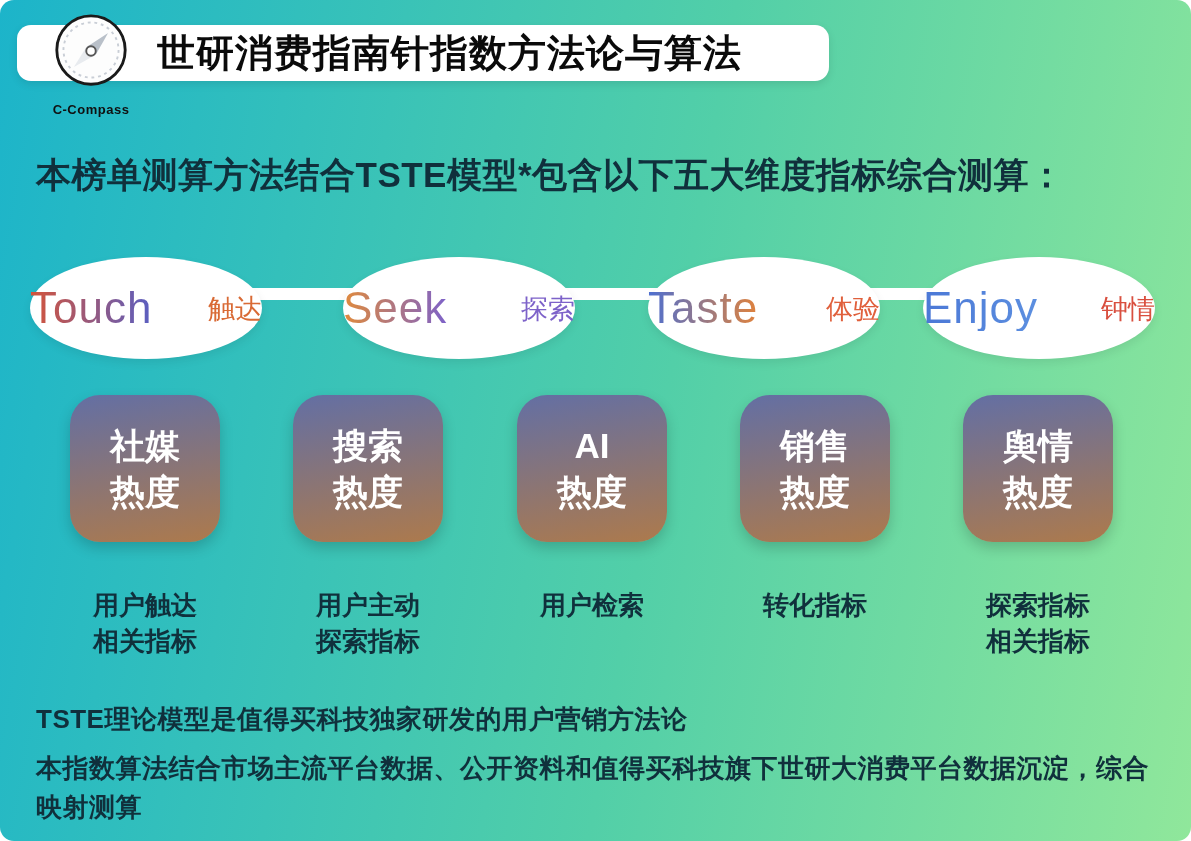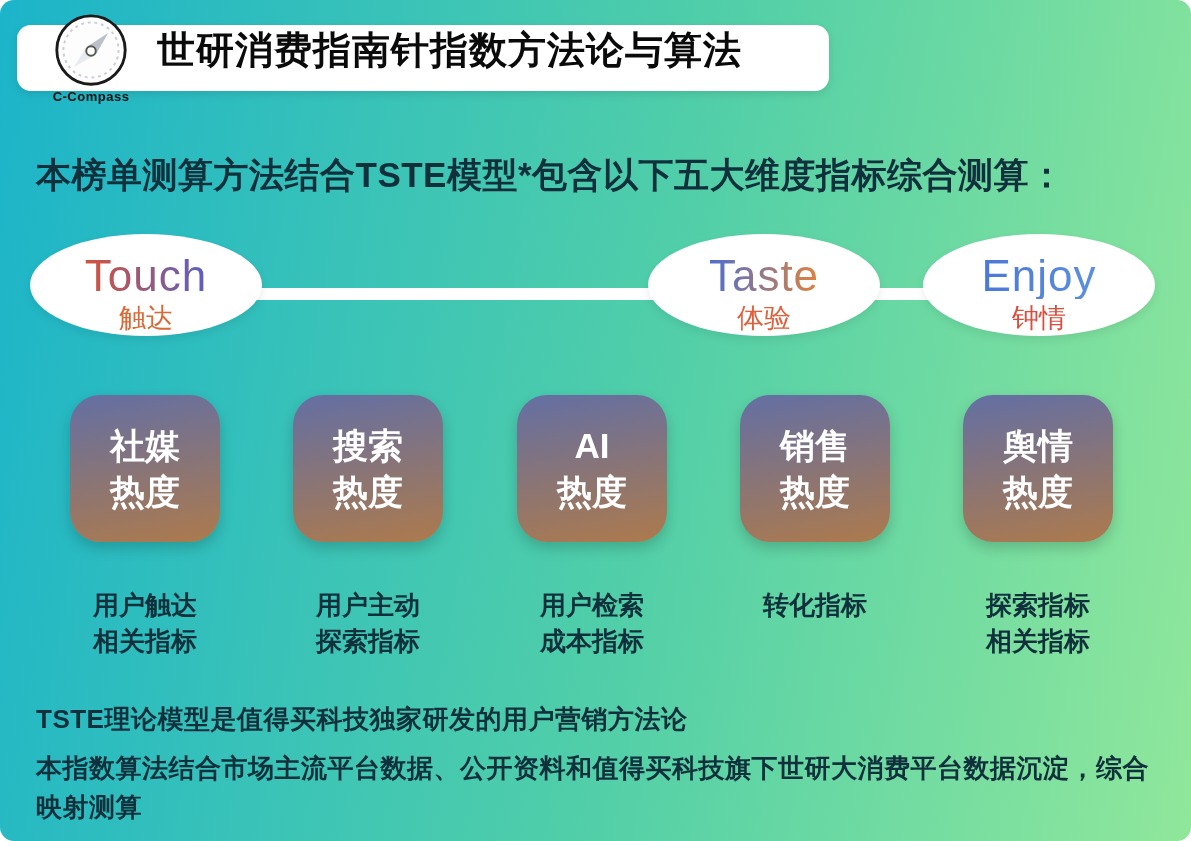--- a/index.html
+++ b/index.html
@@ -2,35 +2,35 @@
 <html><head>
 <meta charset="utf-8">
 <style>
   html,body{margin:0;padding:0;background:#ffffff;font-family:"Liberation Sans","DejaVu Sans",sans-serif;}
   .slide{
     position:relative;width:1191px;height:841px;overflow:hidden;border-radius:14px;
     background:linear-gradient(100deg,#1cb4ca 0%,#52cfa8 55%,#90e79b 100%);
   }
   
   .header-bar{
-    position:absolute;left:17px;top:25px;width:812px;height:66px;background:#ffffff;
-    border-radius:14px;display:flex;align-items:flex-start;box-sizing:border-box;padding-left:140px;
+    position:absolute;left:17px;top:25px;width:812px;height:56px;background:#ffffff;
+    border-radius:14px;display:flex;align-items:center;box-sizing:border-box;padding-left:140px;
     box-shadow:0 3px 8px rgba(0,0,0,0.10);
   }
   .page-title{margin:0;font-size:38px;font-weight:bold;color:#0a0a0a;letter-spacing:1px;white-space:nowrap;}
   .compass{position:absolute;left:46px;top:12px;width:90px;text-align:center;z-index:2;}
   .compass svg{display:block;margin:0 auto;}
-  .compass-label{font-size:13px;font-weight:bold;color:#101010;margin-top:1px;letter-spacing:0.5px;}
+  .compass-label{font-size:13px;font-weight:bold;color:#101010;margin-top:14px;letter-spacing:0.5px;}
   
   .intro{position:absolute;left:36px;top:152px;margin:0;font-size:35px;font-weight:bold;color:#10303c;letter-spacing:0.5px;}
   
   .connector{position:absolute;left:145px;top:288px;width:893px;height:12px;background:#ffffff;z-index:0;}
   .pill{
-    position:absolute;top:234px;width:232px;height:102px;background:#ffffff;border-radius:50%;
-    display:flex;flex-direction:column;align-items:center;justify-content:flex-end;z-index:1;
+    position:absolute;top:257px;width:232px;height:102px;background:#ffffff;border-radius:50%;
+    display:flex;flex-direction:row;align-items:center;justify-content:space-between;z-index:1;
     box-shadow:0 4px 10px rgba(0,0,0,0.08);
   }
   .pill-en{
     font-size:44px;line-height:1.05;letter-spacing:1px;
     background-image:linear-gradient(90deg,#d4543a,#5a5fc2);
     -webkit-background-clip:text;background-clip:text;color:transparent;-webkit-text-fill-color:transparent;
   }
   .pill-zh{font-size:27px;font-weight:normal;margin-top:1px;}
   
   .metric-card{
@@ -69,20 +69,24 @@
   </div>
 
   <p class="intro">本榜单测算方法结合TSTE模型*包含以下五大维度指标综合测算：</p>
 
   <div class="connector"></div>
 
   <div class="pill" style="left:30px">
     <div class="pill-en" style="background-image: linear-gradient(90deg, rgb(212, 84, 58), rgb(90, 95, 194));">Touch</div>
     <div class="pill-zh" style="color: rgb(217, 106, 53);">触达</div>
   </div>
+  <div class="pill" style="left:343px">
+    <div class="pill-en" style="background-image: linear-gradient(90deg, rgb(224, 138, 60), rgb(125, 98, 201));">Seek</div>
+    <div class="pill-zh" style="color: rgb(125, 98, 201);">探索</div>
+  </div>
   <div class="pill" style="left:648px">
     <div class="pill-en" style="background-image: linear-gradient(90deg, rgb(77, 111, 209), rgb(224, 130, 60));">Taste</div>
     <div class="pill-zh" style="color: rgb(224, 96, 60);">体验</div>
   </div>
   <div class="pill" style="left:923px">
     <div class="pill-en" style="background-image: linear-gradient(90deg, rgb(75, 120, 214), rgb(92, 143, 224));">Enjoy</div>
     <div class="pill-zh" style="color: rgb(217, 79, 63);">钟情</div>
   </div>
 
   <div class="metric-card" style="left: 70px; background-image: linear-gradient(170deg, rgb(99, 111, 164) 0%, rgb(173, 122, 76) 100%); color: rgb(255, 255, 255); border-radius: 30px;">
@@ -109,21 +113,20 @@
   <div class="metric-desc" style="left:35px">
     <div>用户触达</div>
     <div>相关指标</div>
   </div>
   <div class="metric-desc" style="left:258px">
     <div>用户主动</div>
     <div>探索指标</div>
   </div>
   <div class="metric-desc" style="left:482px">
     <div>用户检索</div>
-    <div>成本指标</div>
   </div>
   <div class="metric-desc" style="left:705px">
     <div>转化指标</div>
   </div>
   <div class="metric-desc" style="left:928px">
     <div>探索指标</div>
     <div>相关指标</div>
   </div>
 
   <div class="notes">

